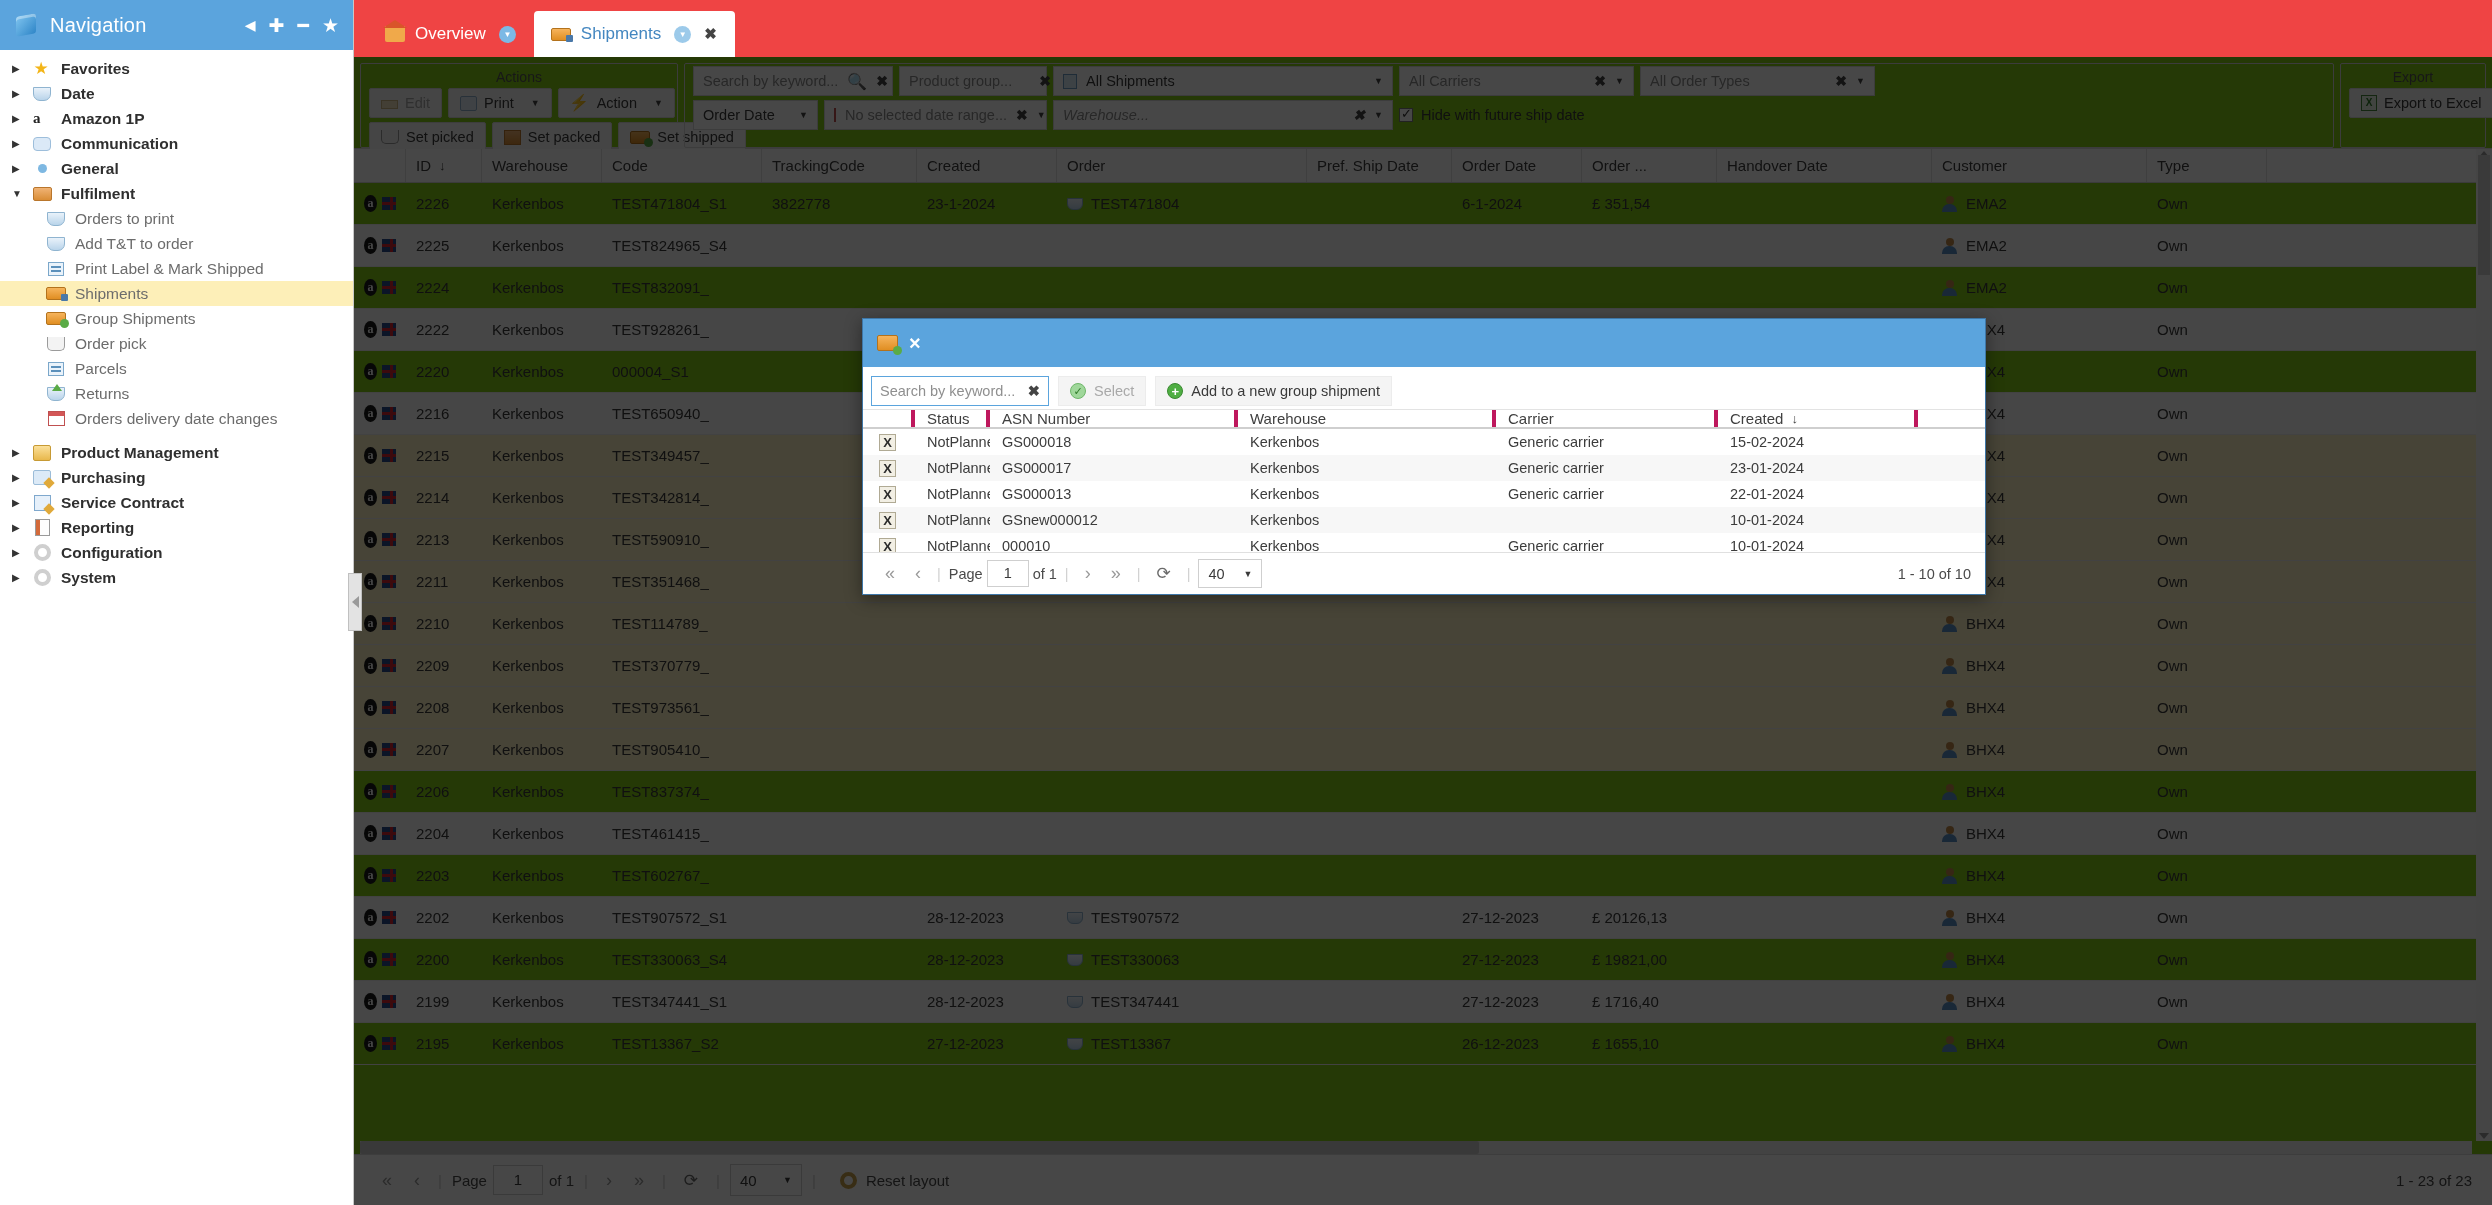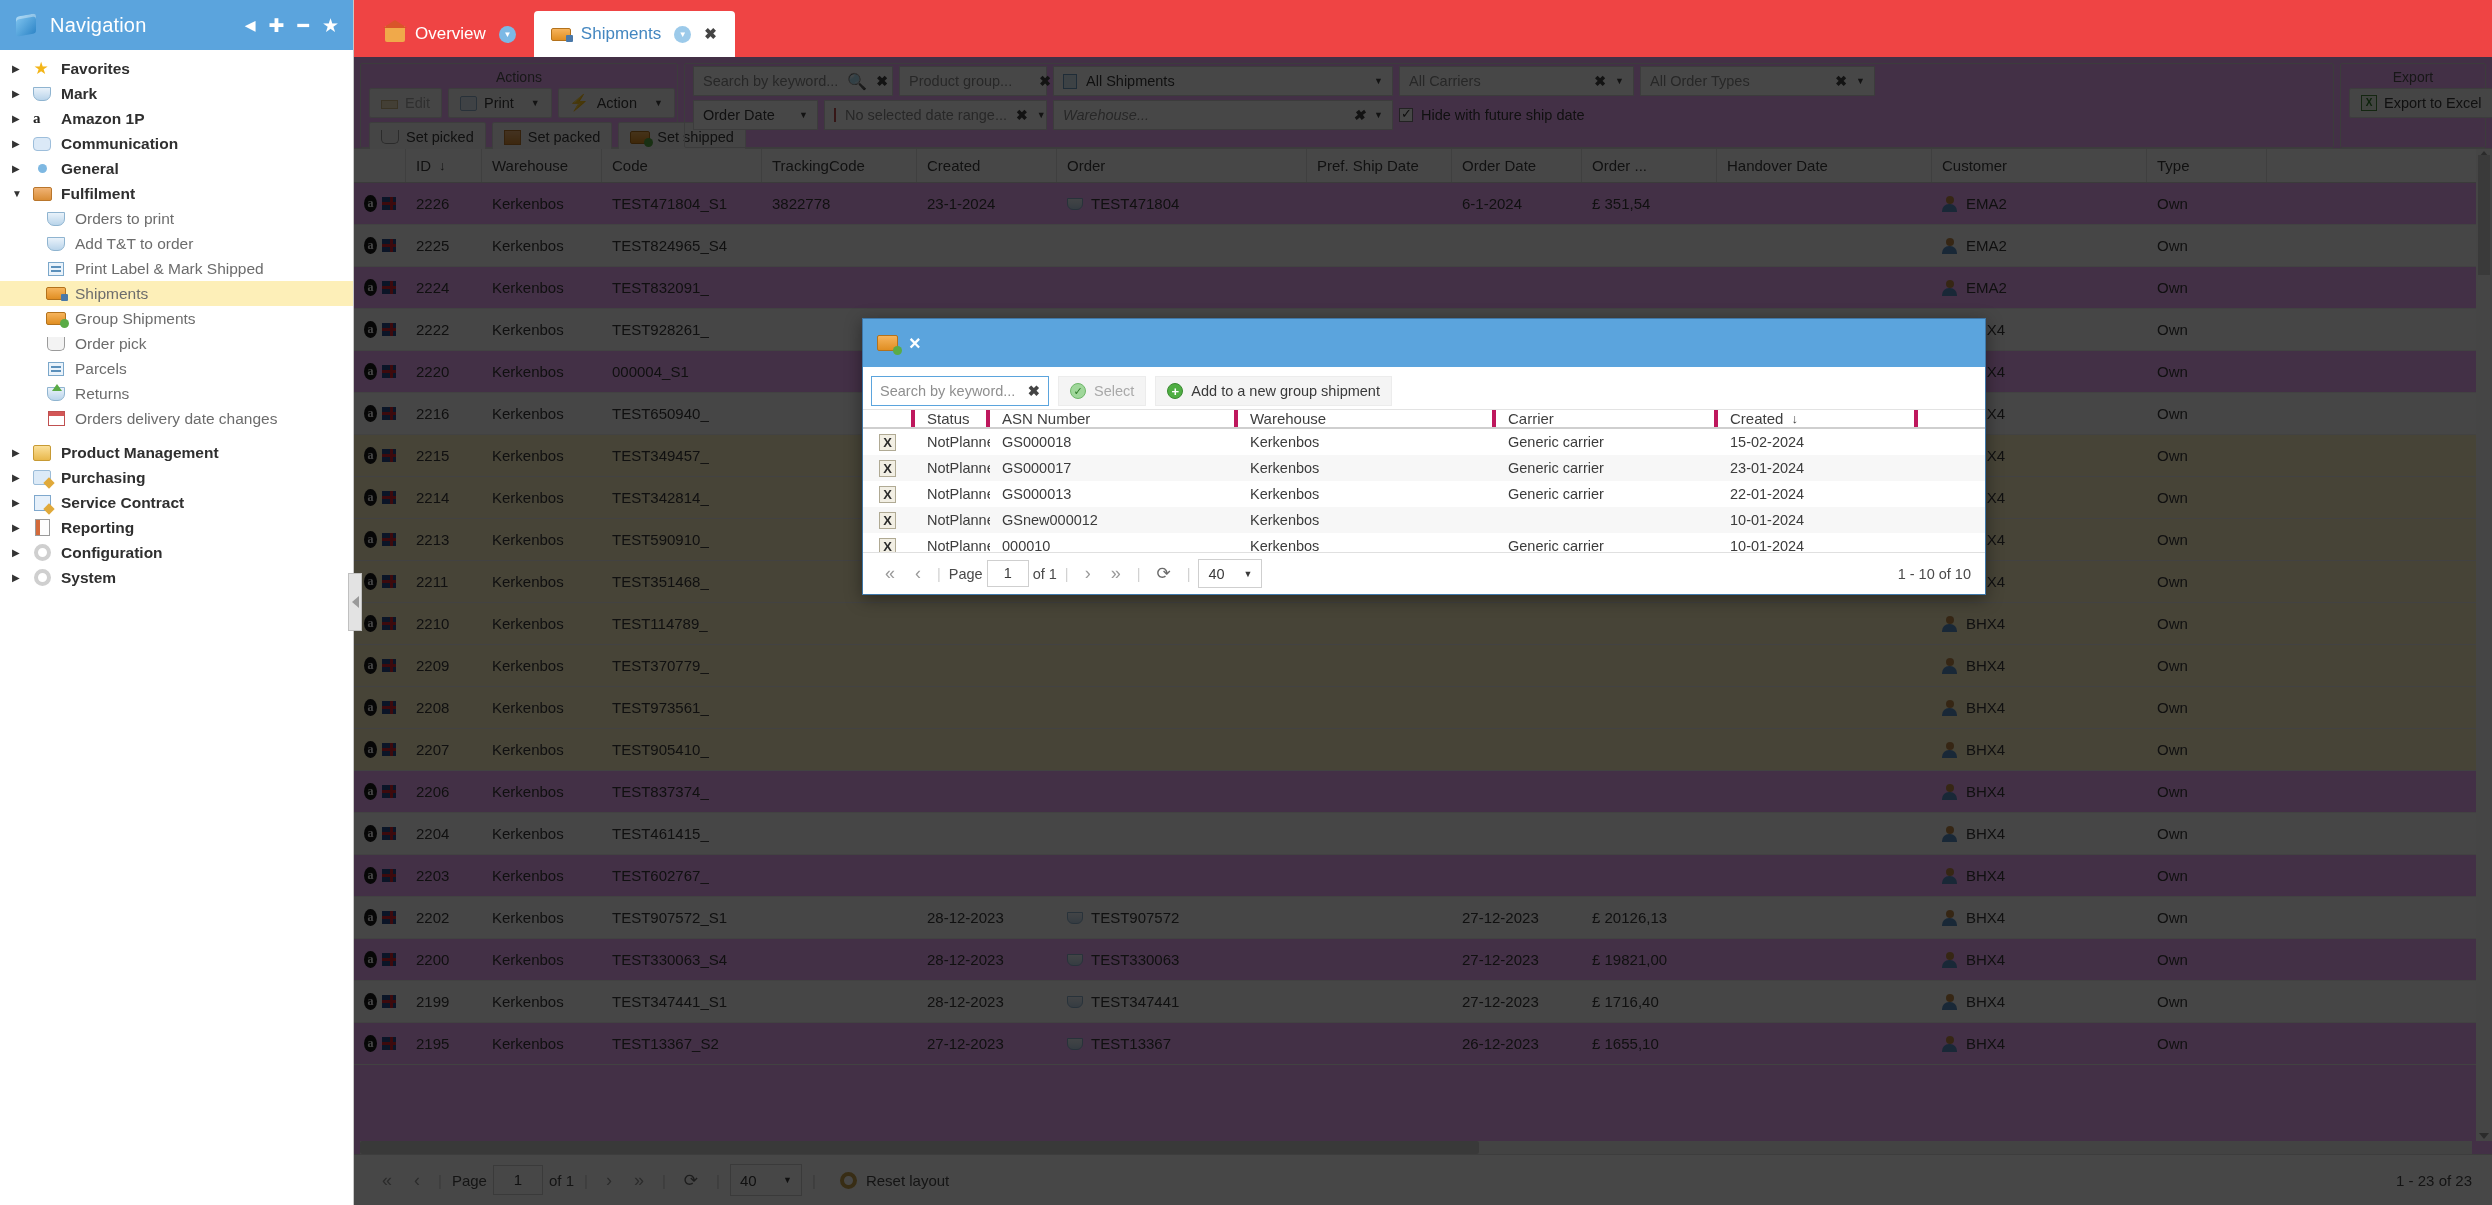--- a/index.html
+++ b/index.html
@@ -123,21 +123,21 @@
     width: 20px; height: 16px; background: #f0a94a; position: relative;
     border-radius: 0 0 2px 2px;
   }
   .home-ico::before {
     content:""; position:absolute; left:-2px; top:-6px;
     border-left: 12px solid transparent; border-right: 12px solid transparent;
     border-bottom: 8px solid #d9542a;
   }
 
   
-  .page { position: relative; height: calc(1205px - 57px); background: #f0abfc; }
+  .page { position: relative; height: calc(1205px - 57px); background: #84cc16; }
   .dimmer {
     position: absolute; inset: 0; background: rgba(0,0,0,0.72); z-index: 20; pointer-events: none;
   }
 
   .ribbon {
     display: flex; height: 92px; padding: 6px 6px 0 6px; gap: 6px;
     border-bottom: 1px solid #dcdcdc;
   }
   .rib-group {
     border: 1px solid #d6d6d6; border-radius: 2px; padding: 2px 8px 4px;
@@ -345,21 +345,21 @@
           <span class="ico">
             <span class="i i-star">★</span>
           </span>
           <span class="lbl">Favorites</span>
         </div>
         <div class="nav-row group">
           <span class="caret">▶</span>
           <span class="ico">
             <span class="i i-basket"></span>
           </span>
-          <span class="lbl">Mark</span>
+          <span class="lbl">Date</span>
         </div>
         <div class="nav-row group">
           <span class="caret">▶</span>
           <span class="ico">
             <span class="i i-amazon">a</span>
           </span>
           <span class="lbl">Amazon 1P</span>
         </div>
         <div class="nav-row group">
           <span class="caret">▶</span>

